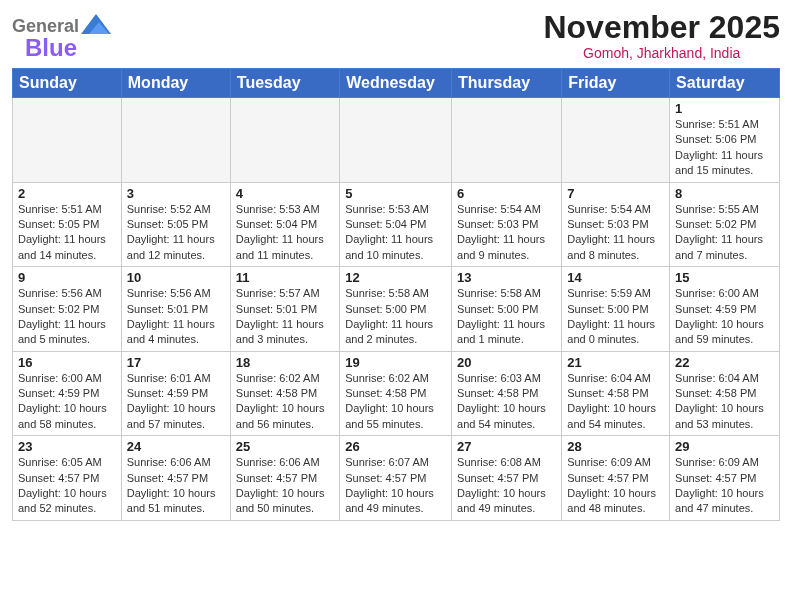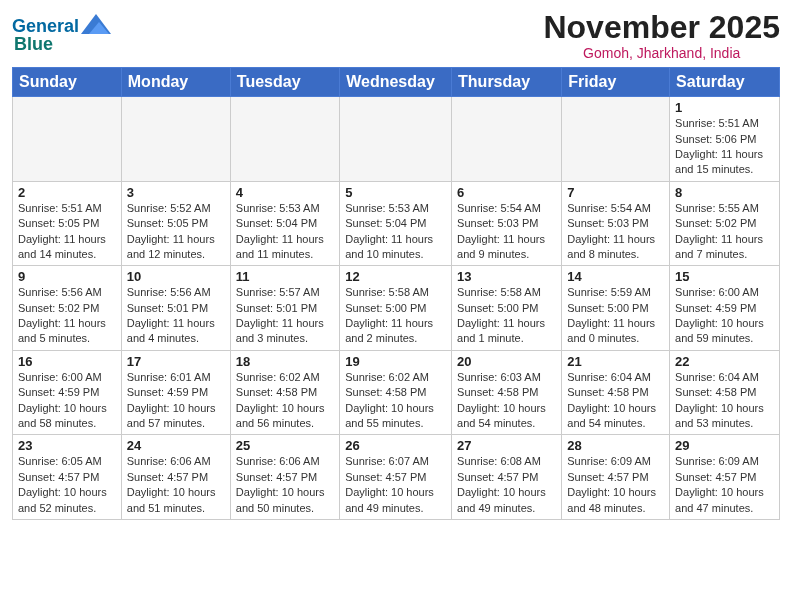--- a/index.html
+++ b/index.html
@@ -27,21 +27,21 @@
       align-items: center;
       margin-top: 4px;
     }
     .logo-text {
       font-size: 18px;
       color: #555;
       font-weight: normal;
     }
     .logo-text span {
       font-weight: bold;
-      color: #0369a1;
+      color: #737373;
     }
     .logo-icon {
       width: 30px;
       height: 24px;
       margin-left: 2px;
     }
     .title-block {
       text-align: center;
     }
     .month-title {
@@ -105,21 +105,21 @@
     <div class="logo">
       <div style="display:flex;flex-direction:column;align-items:flex-start;">
         <div style="display:flex;align-items:center;">
           <span class="logo-text"><span>General</span></span>
           <svg class="logo-icon" viewBox="0 0 30 24" xmlns="http://www.w3.org/2000/svg">
             <polygon points="0,20 15,0 30,20" fill="#3a7bd4"></polygon>
             <polygon points="8,20 18,8 28,20" fill="#5a9bf4"></polygon>
           </svg>
         </div>
         <div style="display:flex;align-items:center;margin-top:-4px;margin-left:2px;">
-          <span style="font-size:18px;font-weight:bold;color:#0f766e;">Blue</span>
+          <span style="font-size:24px;font-weight:bold;color:#8b5cf6;margin-left:11px;">Blue</span>
         </div>
       </div>
     </div>
     <div class="title-block">
       <div class="month-title">November 2025</div>
       <div class="location">Gomoh, Jharkhand, India</div>
     </div>
   </div>
 
   <table class="calendar">

